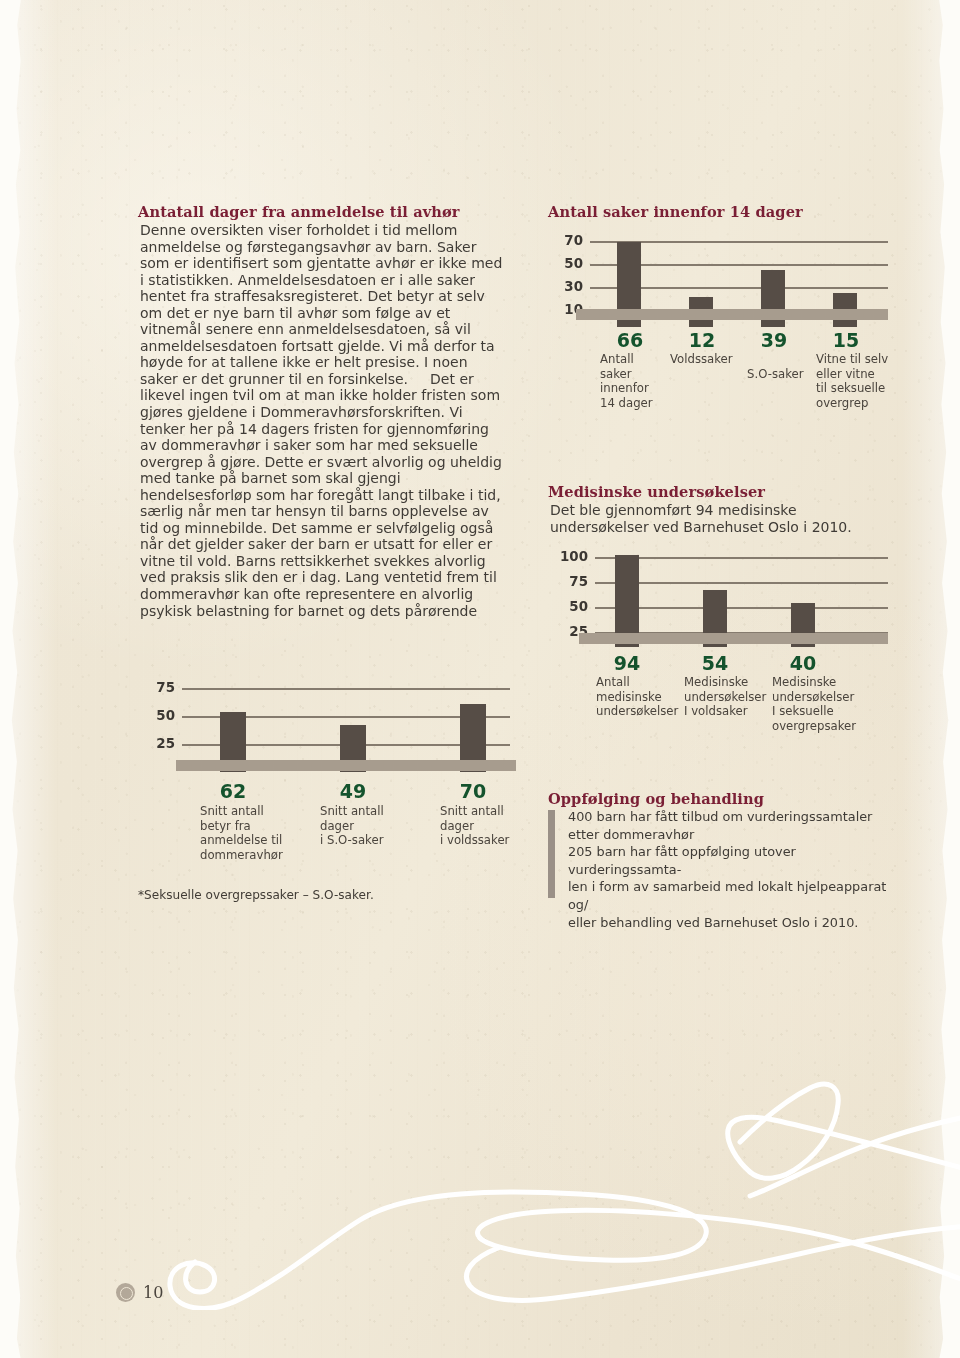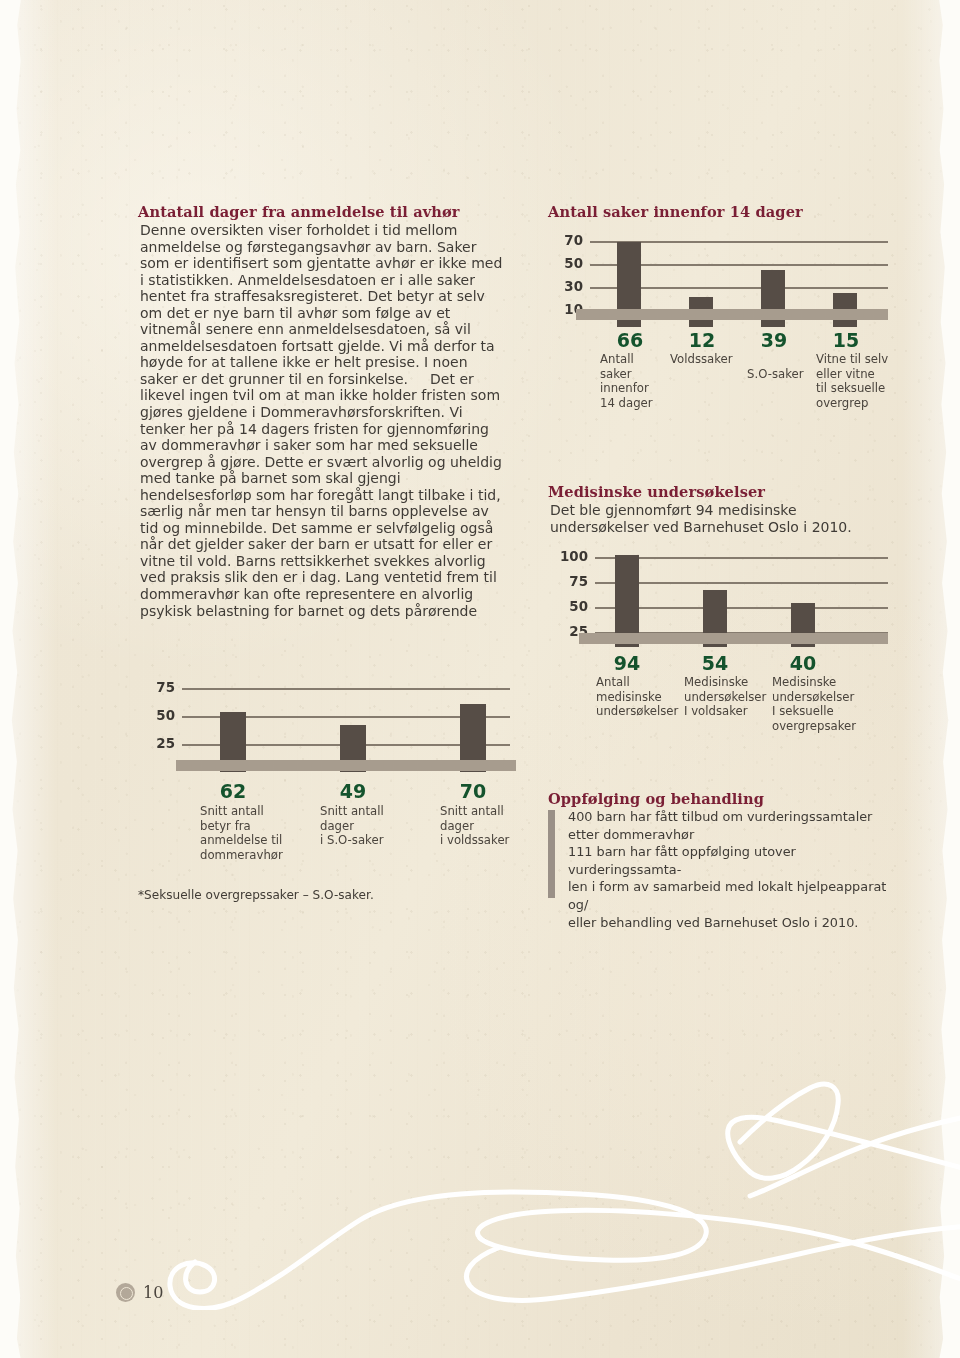--- a/index.html
+++ b/index.html
@@ -386,21 +386,21 @@
       <div>I seksuelle</div>
       <div>overgrepsaker</div>
     </div>
   </div>
 
   <div style="position:absolute; left:548px; top:790px; width:340px;">
     <h2 class="sec-title">Oppfølging og behandling</h2>
     <div class="followup-list">
       <div class="accent-bar" style="height:88px;"></div>
       <div>400 barn har fått tilbud om vurderingssamtaler etter dommeravhør</div>
-      <div>111 barn har fått oppfølging utover vurderingssamta-</div>
+      <div>205 barn har fått oppfølging utover vurderingssamta-</div>
       <div>len i form av samarbeid med lokalt hjelpeapparat og/</div>
       <div>eller behandling ved Barnehuset Oslo i 2010.</div>
     </div>
   </div>
 
   <div id="footer">
     <span class="logo"></span>
     <span class="pnum">10</span>
   </div>
 

